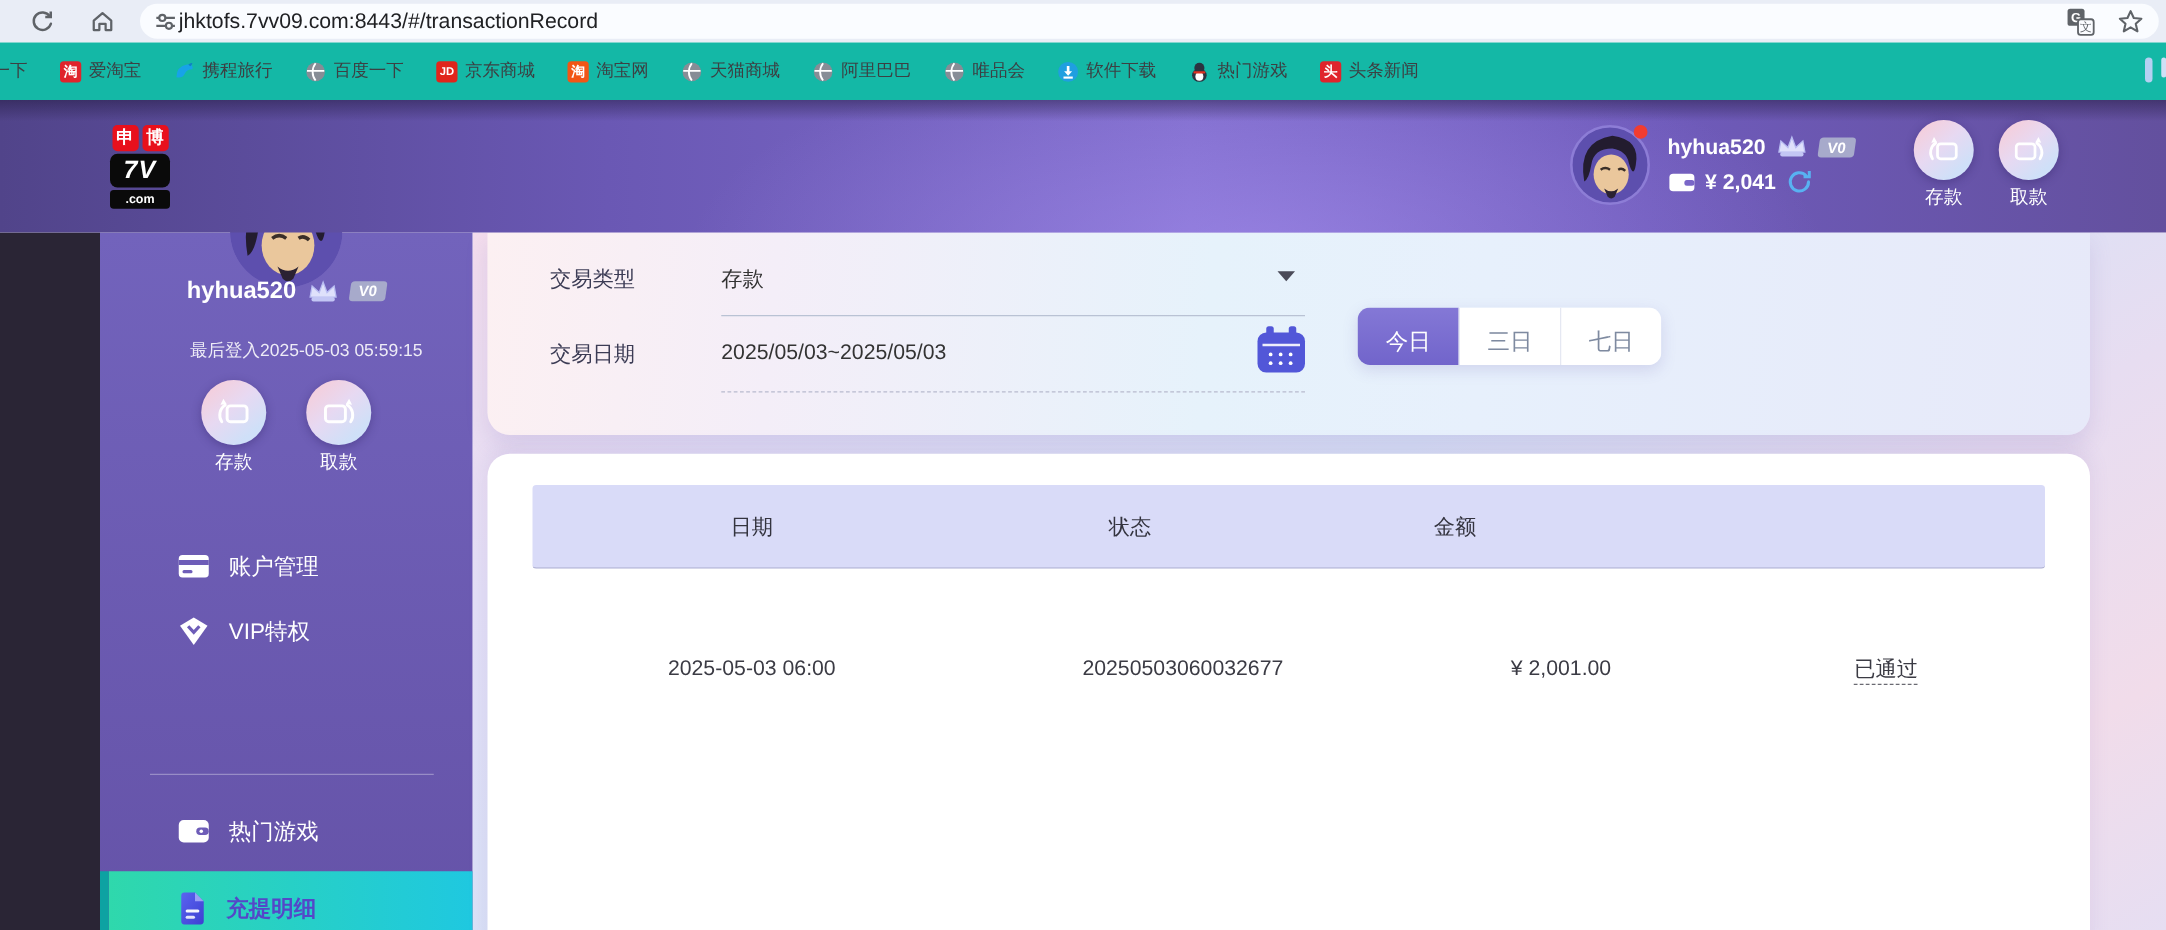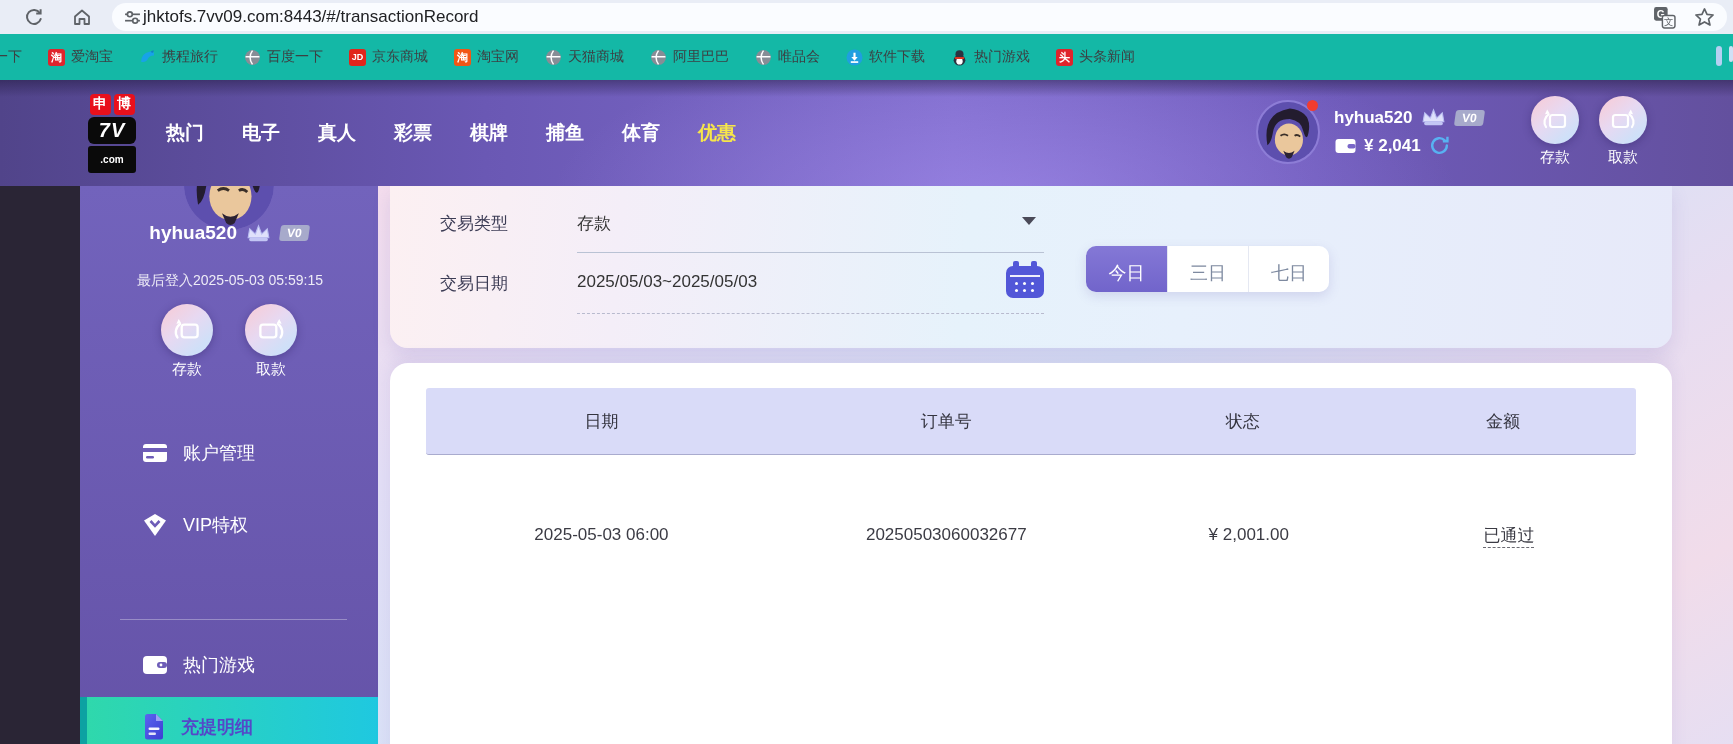--- a/index.html
+++ b/index.html
@@ -28,21 +28,21 @@
   .site-header { position:absolute; left:0; top:80px; width:1733px; height:106px; z-index:5;
     background:
       linear-gradient(180deg, rgba(28,20,54,.45) 0%, rgba(28,20,54,0) 16%),
       radial-gradient(ellipse 700px 260px at 58% 115%, rgba(173,150,246,.5), rgba(173,150,246,0) 65%),
       linear-gradient(90deg,#51448a 0%, #6a58b4 28%, #7e6bcb 55%, #6f5bbb 76%, #63509e 100%);
     display:flex; align-items:center; }
   .logo { margin-left:88px; display:flex; flex-direction:column; align-items:center; gap:2px; cursor:pointer; }
   .logo-top { display:flex; gap:3px; }
   .logo-sq { width:21px; height:21px; background:#e8101c; border-radius:4px; color:#fff; font-size:14px; font-weight:bold; display:flex; align-items:center; justify-content:center; }
   .logo-mid { width:48px; height:27px; background:#0a0a0a; border-radius:6px; color:#fff; font-size:20px; font-weight:bold; font-style:italic; display:flex; align-items:center; justify-content:center; letter-spacing:1px; }
-  .logo-bot { width:48px; height:27px; background:#0a0a0a; border-radius:3px; color:#fff; font-size:10px; font-weight:bold; display:flex; align-items:center; justify-content:center; }
+  .logo-bot { width:48px; height:15px; background:#0a0a0a; border-radius:3px; color:#fff; font-size:10px; font-weight:bold; display:flex; align-items:center; justify-content:center; }
   .nav { display:flex; gap:38px; margin-left:30px; }
   .nav-item { font-size:19px; font-weight:600; color:#fff; cursor:pointer; }
   .nav-item.active { color:#f7e64a; }
   .user-cluster { position:absolute; left:1256px; top:20px; display:flex; align-items:center; }
   .avatar-wrap { position:relative; width:64px; height:64px; }
   .avatar-wrap svg { border-radius:50%; border:2px solid #8d7dd6; }
   .red-dot { position:absolute; right:2px; top:0; width:11px; height:11px; border-radius:50%; background:#f23c30; }
   .user-info { margin-left:14px; display:flex; flex-direction:column; gap:6px; }
   .uname-row { display:flex; align-items:center; gap:8px; }
   .uname { font-size:17px; font-weight:bold; color:#fff; }
@@ -53,21 +53,21 @@
   .circle-btn { display:flex; flex-direction:column; align-items:center; gap:4px; cursor:pointer; }
   .circle-ic { width:48px; height:48px; border-radius:50%; background:linear-gradient(140deg,#f6cdd9 8%,#e7d9f2 45%,#cfe0f8 80%); display:flex; align-items:center; justify-content:center; box-shadow:0 2px 8px rgba(40,25,90,.35); }
   .circle-lbl { font-size:15px; color:#fff; }
 
   
   .dark-strip { position:absolute; left:0; top:186px; width:80px; height:558px; background:#2a2535; }
   .sidebar { position:absolute; left:80px; top:186px; width:298px; height:558px; background:linear-gradient(180deg,#7263bc,#6553a8); z-index:2; }
   .side-avatar { position:absolute; left:104px; top:-46px; width:90px; height:90px; border-radius:50%; overflow:hidden; }
   .side-uname { position:absolute; left:0; top:36px; width:100%; display:flex; justify-content:center; align-items:center; gap:8px; }
   .side-uname .uname { font-size:19px; }
-  .last-login { position:absolute; left:1px; top:86px; width:100%; text-align:center; font-size:14px; color:rgba(255,255,255,.88); }
+  .last-login { position:absolute; left:16px; top:86px; width:100%; text-align:center; font-size:14px; color:rgba(255,255,255,.88); }
   .quick { position:absolute; left:0; top:118px; width:100%; display:flex; justify-content:center; gap:32px; }
   .quick .circle-ic { width:52px; height:52px; }
   .menu-item { position:absolute; left:0; width:298px; height:54px; display:flex; align-items:center; padding-left:62px; gap:15px; cursor:pointer; }
   .menu-item .lbl { font-size:18px; color:#fff; font-weight:500; }
   .menu-divider { position:absolute; left:40px; top:433px; width:227px; height:1px; background:rgba(255,255,255,.32); }
   .menu-item.active { height:60px; background:linear-gradient(90deg,#2fd8ac,#1fc8e0); border-left:7px solid #0da2a2; padding-left:55px; }
   .menu-item.active .lbl { color:#5448c8; font-weight:bold; }
 
   .main-bg { position:absolute; left:378px; top:186px; width:1355px; height:558px;
     background:linear-gradient(150deg,#f4dded 0%,#e3dff6 22%,#d9e2f7 45%,#e7ddf1 65%,#f1dcea 85%,#e6def2 100%); }
@@ -214,30 +214,20 @@
 
   <div class="site-header">
     <div class="logo">
       <div class="logo-top">
         <span class="logo-sq">申</span>
         <span class="logo-sq">博</span>
       </div>
       <div class="logo-mid">7V</div>
       <div class="logo-bot">.com</div>
     </div>
-    <div class="nav">
-      <span class="nav-item">热门</span>
-      <span class="nav-item">电子</span>
-      <span class="nav-item">真人</span>
-      <span class="nav-item">彩票</span>
-      <span class="nav-item">棋牌</span>
-      <span class="nav-item">捕鱼</span>
-      <span class="nav-item">体育</span>
-      <span class="nav-item active">优惠</span>
-    </div>
     <div class="user-cluster">
       <div class="avatar-wrap">
         <svg width="64" height="64" viewBox="0 0 64 64">
             <circle cx="32" cy="32" r="32" fill="#5d4fae"></circle>
             <ellipse cx="33" cy="40" rx="15" ry="17" fill="#eac79c"></ellipse>
             <path d="M10 46 Q4 12 34 7 Q58 10 54 32 Q52 44 48 30 Q46 20 34 18 Q18 18 16 32 Q14 44 10 46 Z" fill="#231c2f"></path>
             <path d="M24 36 q4 -3 8 0" stroke="#3a2f28" stroke-width="2" fill="none"></path>
             <path d="M39 36 q3 -2 6 1" stroke="#3a2f28" stroke-width="2" fill="none"></path>
             <path d="M27 52 q6 5 12 0 l-3 7 q-3 3 -6 0 z" fill="#2b2233"></path>
           </svg>
@@ -336,21 +326,21 @@
     </div>
 
     <div class="menu-item" style="top:240px">
       <svg width="26" height="22" viewBox="0 0 26 22">
           <rect x="1" y="2" width="24" height="18" rx="3" fill="#fff"></rect>
           <rect x="1" y="6" width="24" height="4" fill="#6e5db8"></rect>
           <rect x="4" y="14" width="8" height="2.5" rx="1.2" fill="#6e5db8"></rect>
         </svg>
       <span class="lbl">账户管理</span>
     </div>
-    <div class="menu-item" style="top:312px">
+    <div class="menu-item" style="top:292px">
       <svg width="26" height="24" viewBox="0 0 26 24">
           <path d="M13 1 L24 7.5 L13 23 L2 7.5 Z" fill="#fff"></path>
           <path d="M8.5 8 L13 12.8 L17.5 8" stroke="#6e5db8" stroke-width="2.6" fill="none"></path>
         </svg>
       <span class="lbl">VIP特权</span>
     </div>
     <div class="menu-divider"></div>
     <div class="menu-item" style="top:452px">
       <svg width="26" height="22" viewBox="0 0 26 22">
           <rect x="1" y="2" width="24" height="18" rx="4" fill="#fff"></rect>
@@ -391,21 +381,20 @@
     <div class="range-group">
       <div class="range-btn active">今日</div>
       <div class="range-btn">三日</div>
       <div class="range-btn">七日</div>
     </div>
   </div>
 
   <div class="table-card">
     <div class="t-header">
       <div class="t-col c1">日期</div>
-      <div class="t-col c2">订单号</div>
       <div class="t-col c4">状态</div>
       <div class="t-col c3">金额</div>
     </div>
     <div class="t-row">
       <div class="t-col c1">2025-05-03 06:00</div>
       <div class="t-col c2">20250503060032677</div>
       <div class="t-col c3">¥ 2,001.00</div>
       <div class="t-col c4"><span class="status-text">已通过</span></div>
     </div>
   </div>

